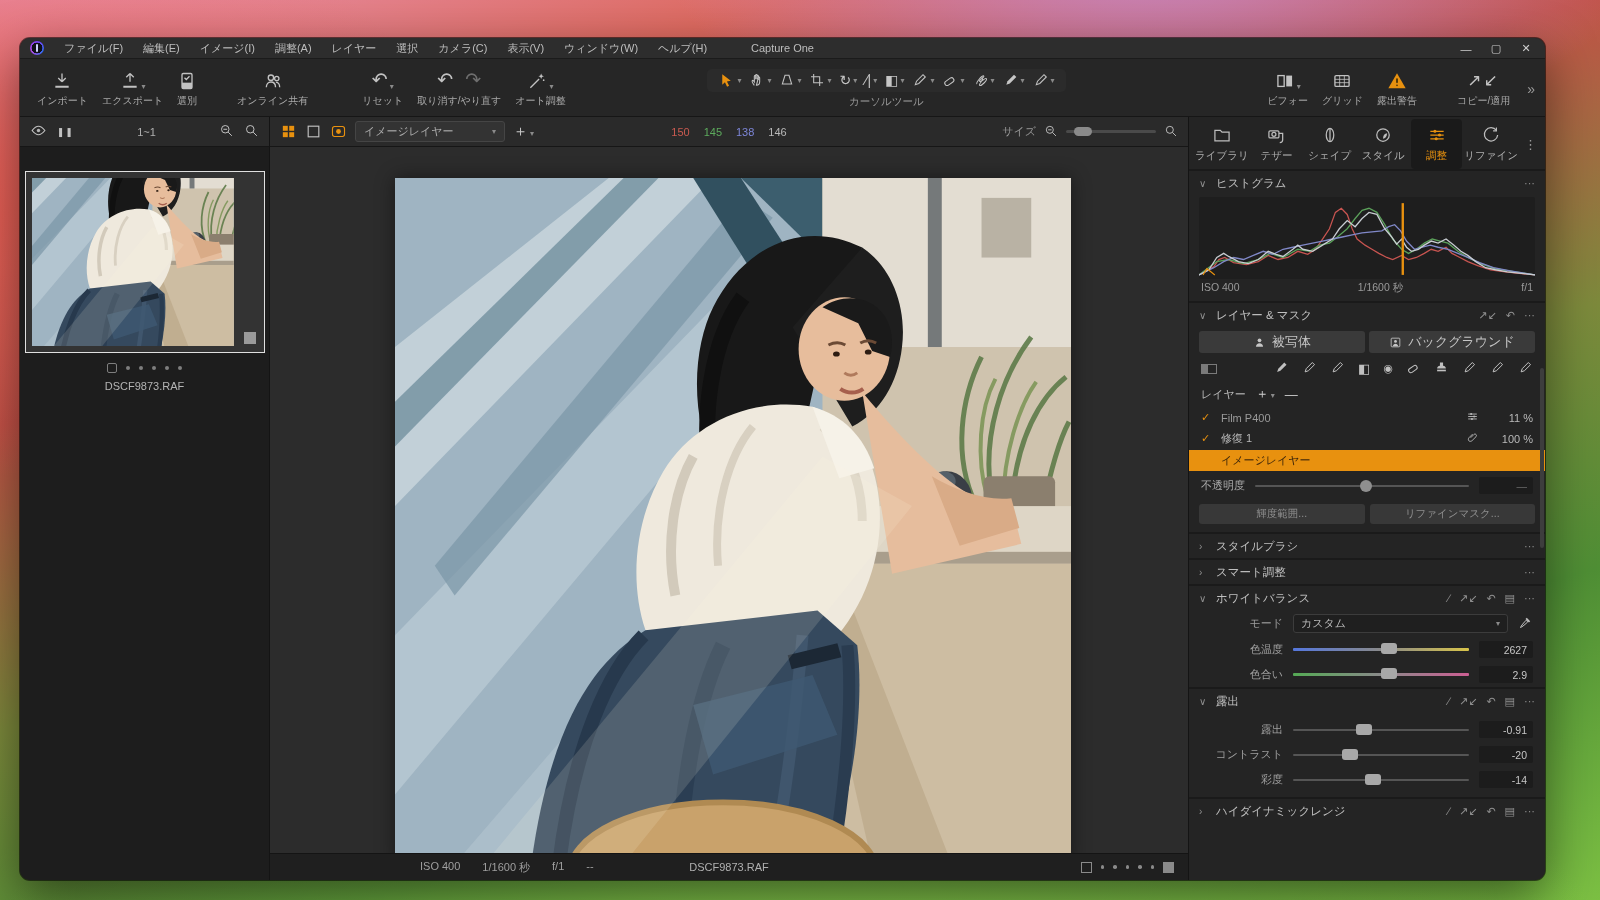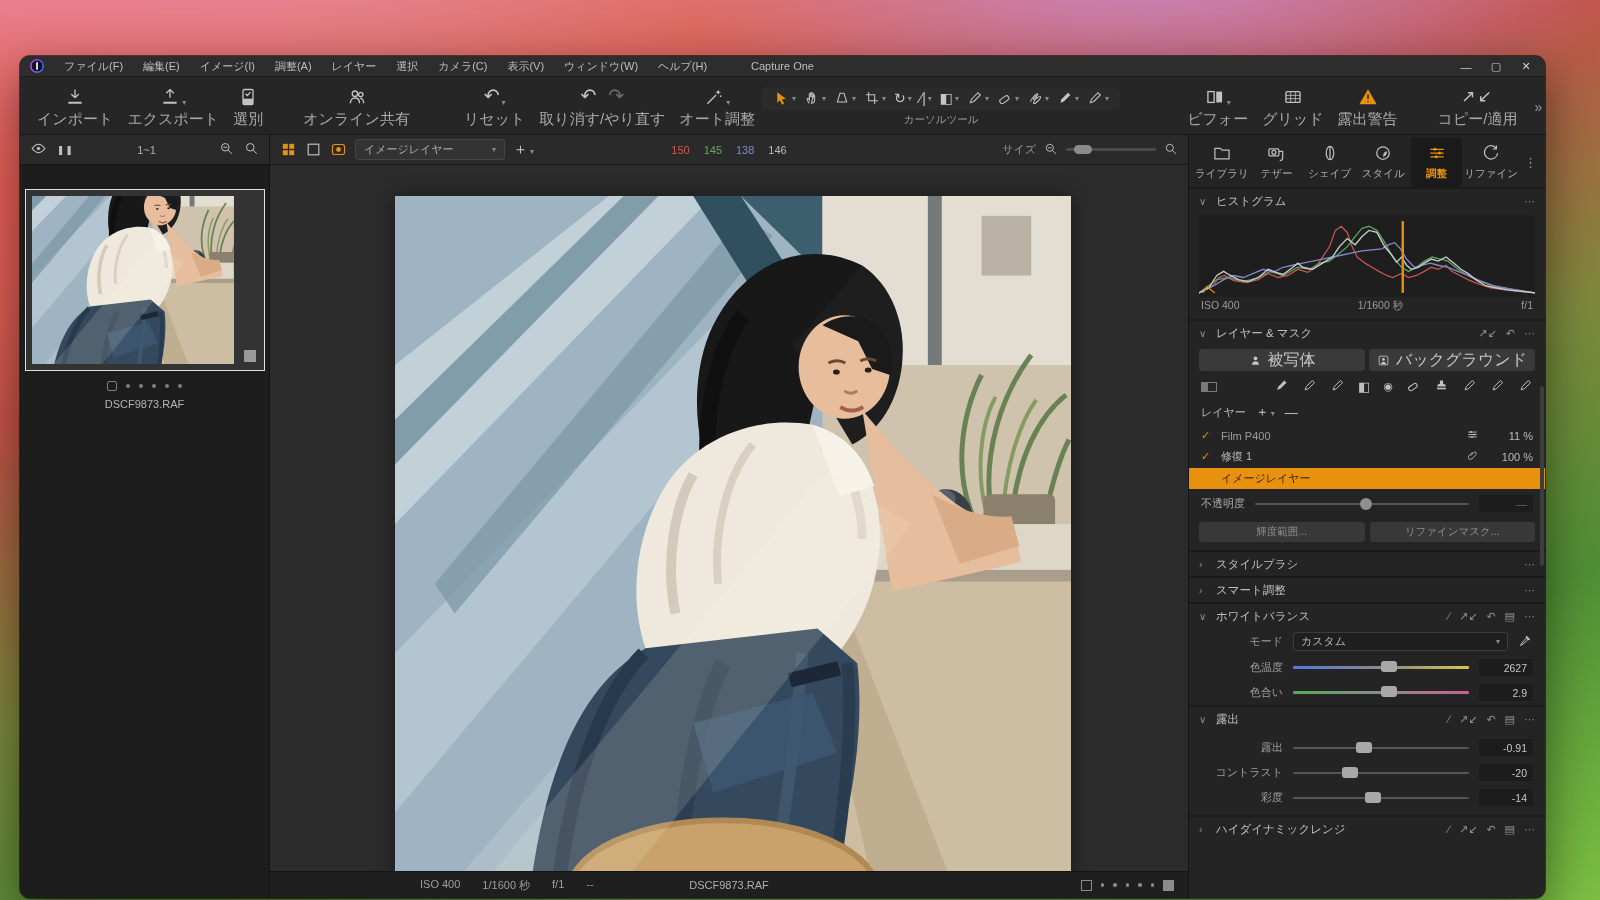--- a/index.html
+++ b/index.html
@@ -7,40 +7,40 @@
   body {
     font-family:"Liberation Sans","DejaVu Sans",sans-serif;
     font-size:11px; color:#b6b6b6;
     background:
       radial-gradient(700px 280px at 72% -5%, rgba(196,140,210,.9), rgba(196,140,210,0) 70%),
       radial-gradient(900px 500px at -5% 20%, rgba(233,90,80,.85), rgba(233,90,80,0) 60%),
       radial-gradient(1200px 600px at 50% 115%, #8ed14e, rgba(142,209,78,0) 70%),
       linear-gradient(165deg,#e993ae 0%,#dd6a60 16%,#c25247 32%,#7d8a3c 55%,#4f8f35 75%,#7cc043 100%);
   }
   .window {
-    position:absolute; left:20px; top:56px; width:1525px; height:842px;
+    position:absolute; left:20px; top:38px; width:1525px; height:842px;
     background:#222; border-radius:10px; overflow:hidden;
     box-shadow:0 18px 50px rgba(0,0,0,.5), 0 0 0 1px rgba(0,0,0,.55);
     display:flex; flex-direction:column;
   }
   
   .menubar { height:21px; background:#2d2d2d; display:flex; align-items:center; padding:0 8px; position:relative; flex:0 0 auto; border-bottom:1px solid #1b1b1b;}
   .c1-logo { width:14px; height:14px; border-radius:50%; margin:0 10px 0 2px;
     background:radial-gradient(circle at 50% 50%, #101018 55%, transparent 56%),
                conic-gradient(#7a3df0,#2f6af0,#b04ae0,#7a3df0); position:relative;}
   .c1-logo::after{content:"";position:absolute;left:6px;top:3px;width:2px;height:8px;background:#cfd4ff;border-radius:1px;}
   .menubar .mi { padding:0 10px; color:#bdbdbd; font-size:11px; }
   .menubar .title { position:absolute; left:50%; transform:translateX(-50%); color:#bdbdbd; }
   .winctl { position:absolute; right:6px; top:0; height:21px; display:flex; align-items:center; gap:4px; }
   .winctl span { width:26px; text-align:center; color:#cfcfcf; font-size:11px; }
   
   .toolbar { height:58px; background:#262626; border-bottom:1px solid #161616; display:flex; align-items:stretch; padding:2px 10px 0 10px; flex:0 0 auto; }
   .tbtn { display:flex; flex-direction:column; align-items:center; justify-content:center; gap:3px; padding:0 7px; color:#a9a9a9; }
   .tbtn .ic { height:22px; display:flex; align-items:flex-end; justify-content:center; color:#c2c2c2; }
-  .tbtn .lb { font-size:15px; white-space:nowrap; }
+  .tbtn .lb { font-size:10px; white-space:nowrap; }
   .chev { font-size:8px; color:#8a8a8a; margin-left:2px; }
   svg.i { width:20px; height:20px; stroke:#c2c2c2; fill:none; stroke-width:1.6; }
   svg.i.f { fill:#c2c2c2; stroke:none; }
   .tgroup { display:flex; align-items:stretch; }
   .tsep { flex:1; }
   .cursor-tools { display:flex; flex-direction:column; align-items:center; justify-content:center; gap:3px; }
   .ct-row { display:flex; align-items:center; gap:2px; background:#2b2b2b; border-radius:5px; padding:3px 8px; }
   .ct { display:flex; align-items:center; padding:0 3px; color:#c6c6c6; }
   .ct svg { width:17px; height:17px; }
   .ct .g { font-size:14px; line-height:14px; }
@@ -80,34 +80,34 @@
   .vstatus .cf { position:absolute; left:50%; transform:translateX(-50%); color:#b0b0b0;}
   .vstatus .rg { margin-left:auto; display:flex; align-items:center; gap:9px;}
   .vstatus .sq { width:11px; height:11px; border:1px solid #8a8a8a; }
   .vstatus .sqf { width:11px; height:11px; background:#8a8a8a; }
   .vstatus .d { width:3.5px; height:3.5px; border-radius:50%; background:#8a8a8a; }
   
   .rpanel { width:357px; background:#242424; border-left:1px solid #141414; display:flex; flex-direction:column; overflow:hidden;}
   .tabs { height:52px; display:flex; align-items:stretch; padding:2px 4px 0 6px; gap:2px; position:relative;}
   .tab { flex:1; display:flex; flex-direction:column; align-items:center; justify-content:center; gap:4px; color:#b0b0b0; border-radius:4px;}
   .tab svg { width:20px; height:20px; stroke:#bdbdbd; fill:none; stroke-width:1.5;}
-  .tab.active { background:#1a1a1a; color:#e8910f;font-weight:bold; }
+  .tab.active { background:#1a1a1a; color:#e8910f; }
   .tab.active svg { stroke:#e8910f; }
   .tab .tl { font-size:10.5px; white-space:nowrap;}
   .tabs .kebab { display:flex; align-items:center; color:#9a9a9a; padding:0 4px; font-size:13px;}
   .sec { border-top:2px solid #1a1a1a; }
   .sechead { height:24px; display:flex; align-items:center; padding:0 10px; gap:7px; color:#c0c0c0; }
   .sechead .arr { color:#8f8f8f; font-size:10px; width:10px; }
   .sechead .st { font-size:11.5px; }
   .sechead .hic { margin-left:auto; display:flex; align-items:center; gap:9px; color:#8f8f8f; font-size:11px;}
   .hist-canvas { margin:2px 10px 0 10px; height:82px; background:#1e1e1e; border-radius:2px; }
   .hist-foot { display:flex; justify-content:space-between; padding:2px 12px 6px 12px; color:#9a9a9a; font-size:10.5px;}
   
   .seg { display:flex; gap:4px; padding:4px 10px; }
-  .segb { flex:1; height:22px; background:#3a3a3a; border-radius:3px; display:flex; align-items:center; justify-content:center; gap:6px; color:#c6c6c6; font-size:16px;}
+  .segb { flex:1; height:22px; background:#3a3a3a; border-radius:3px; display:flex; align-items:center; justify-content:center; gap:6px; color:#c6c6c6; font-size:13px;}
   .segb svg { width:13px; height:13px; }
   .masktools { display:flex; align-items:center; padding:3px 12px 4px 12px; gap:13px; color:#c0c0c0;}
   .masktools .sw { width:16px; height:10px; border:1px solid #7a7a7a; border-left:7px solid #7a7a7a; margin-right:auto;}
   .masktools svg { width:15px; height:15px; }
   .lhead { display:flex; align-items:center; gap:10px; padding:4px 12px; color:#b8b8b8;}
   .lhead .pm { font-size:13px; color:#cfcfcf; }
   .lrow { height:21px; display:flex; align-items:center; padding:0 12px; gap:8px; color:#b9b9b9; font-size:11px;}
   .lrow .ck { color:#e8910f; font-size:11px; width:12px;}
   .lrow .rn { flex:1; white-space:nowrap; overflow:hidden;}
   .lrow .op { width:46px; text-align:right; }

